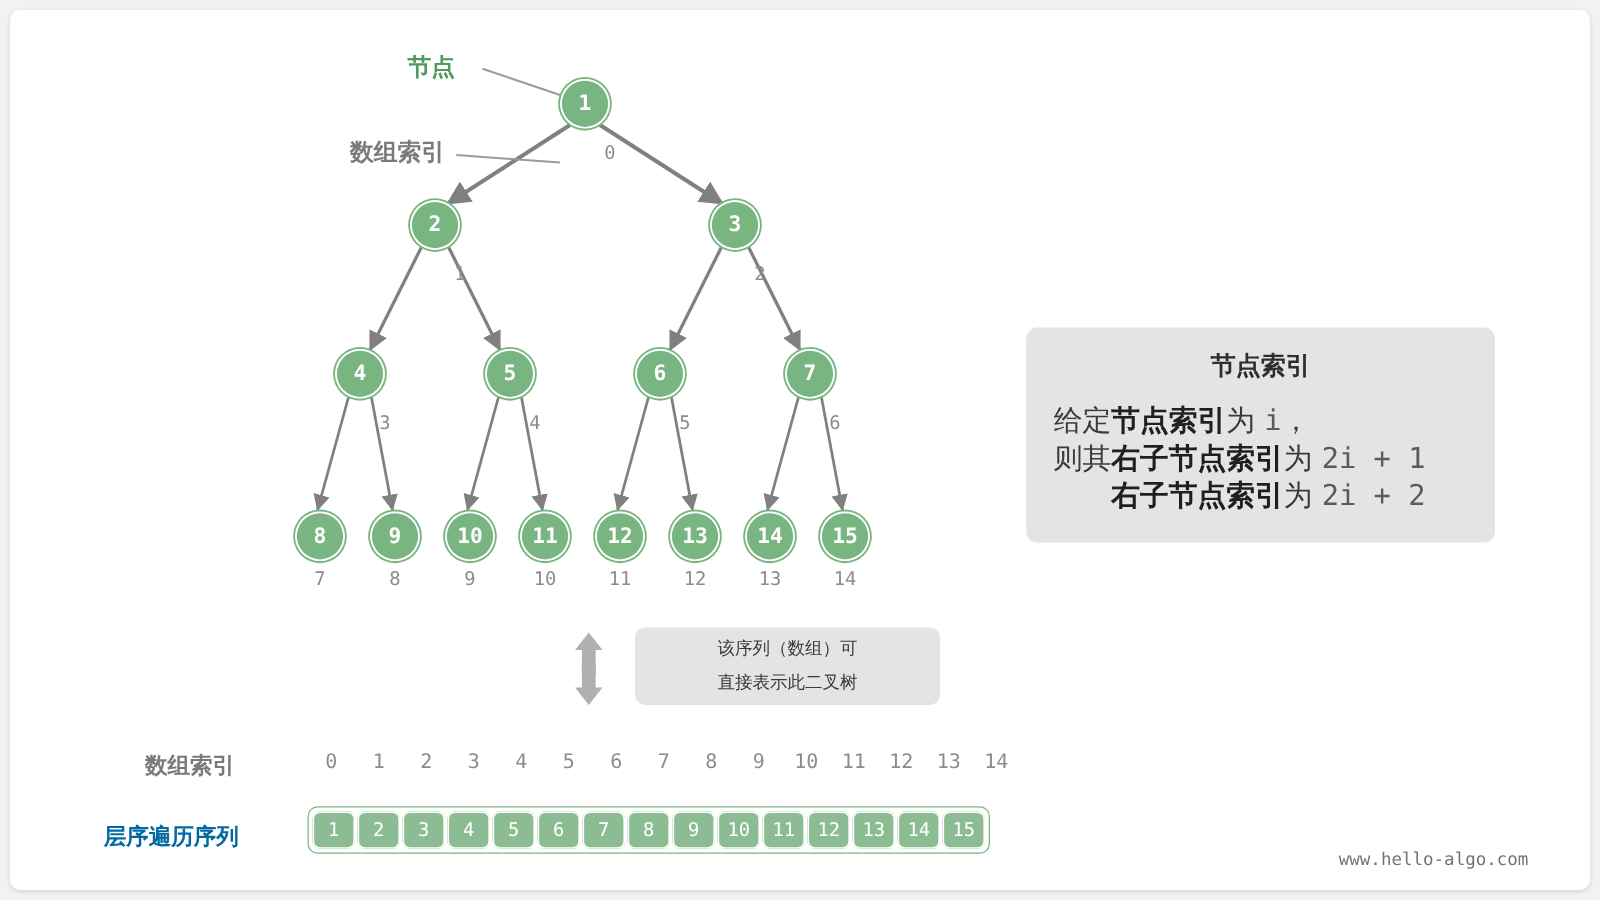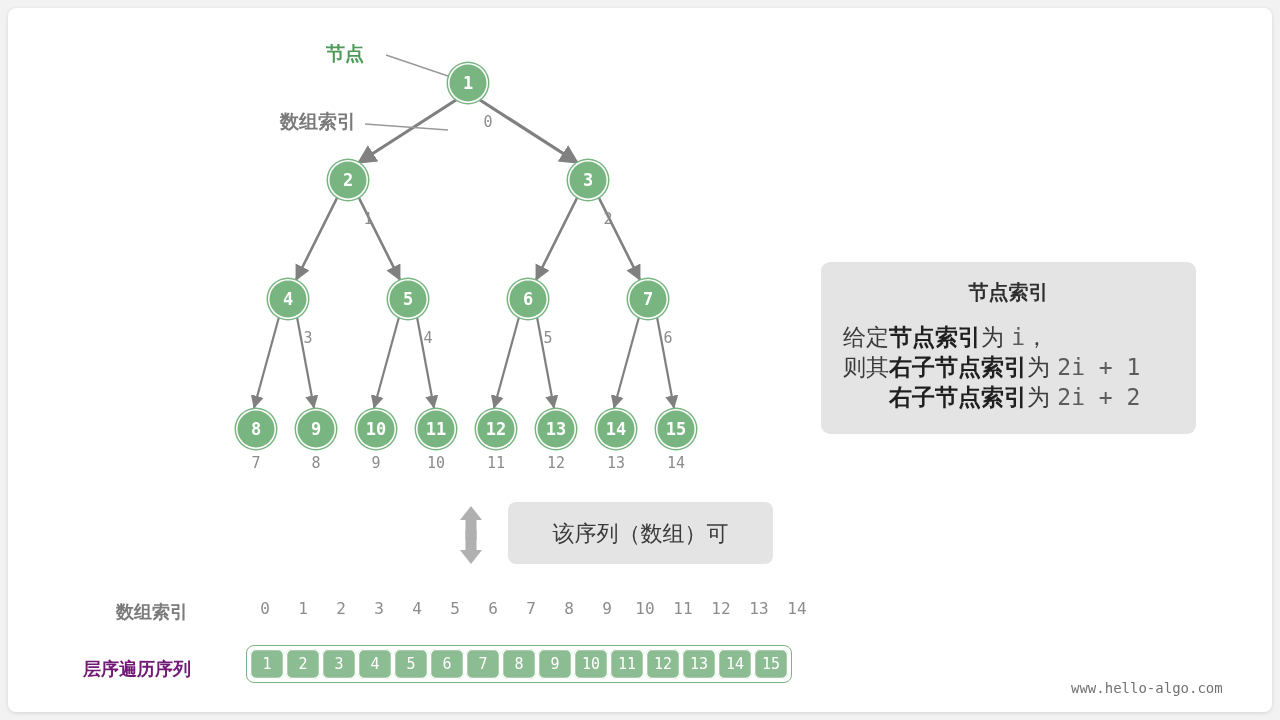--- a/index.html
+++ b/index.html
@@ -57,33 +57,33 @@
   }
   #formula .frow b{font-weight:bold;color:#1f1f1f;}
   #formula .mono{
     font-family:"DejaVu Sans Mono","Liberation Mono",monospace;
     color:#5b5b5b;
   }
   #formula .r2{align-self:flex-start;margin-left:22px;}
   #formula .r3{align-self:flex-start;margin-left:68px;}
 
   #callout{
-    position:absolute;left:500px;top:494px;width:265px;height:62px;
+    position:absolute;left:500px;top:494px;width:244px;height:62px;
     background:#e4e4e4;border-radius:8px;
     display:flex;flex-direction:column;align-items:center;justify-content:center;
-    color:#3a3a3a;font-size:22px;line-height:27px;
+    color:#3a3a3a;font-size:14px;line-height:27px;
     font-family:"DejaVu Sans","Liberation Sans",sans-serif;
   }
 
   .rowlabel{
     position:absolute;font-size:18px;font-weight:bold;white-space:nowrap;
     font-family:"DejaVu Sans","Liberation Sans",sans-serif;
   }
   #arr-idx-label{color:#7a7a7a;left:108px;top:592px;}
-  #arr-val-label{color:#701a75;left:75px;top:649px;}
+  #arr-val-label{color:#0369a1;left:75px;top:649px;}
 
   #arrayIdxRow{position:absolute;left:238px;top:591px;display:flex;}
   #arrayIdxRow span{
     width:38px;text-align:center;color:#8c8c8c;font-size:16px;
     font-family:"DejaVu Sans Mono","Liberation Mono",monospace;
   }
   #arrayBox{
     position:absolute;left:238px;top:637px;height:38px;
     border:1.5px solid #79b580;border-radius:8px;
     display:flex;align-items:center;padding:2px;box-sizing:border-box;
@@ -190,20 +190,21 @@
         <span class="mono">2i + 1</span>
       </div>
       <div class="frow r3">
         <b>右子节点索引</b><span>为</span>
         <span class="mono">2i + 2</span>
       </div>
     </div>
 
     <div id="callout">
       <div>该序列（数组）可</div>
+      <div>直接表示此二叉树</div>
     </div>
 
     <div class="rowlabel" id="arr-idx-label">数组索引</div>
     <div class="rowlabel" id="arr-val-label">层序遍历序列</div>
 
     <div id="arrayIdxRow">
         <span>0</span>
         <span>1</span>
         <span>2</span>
         <span>3</span>

